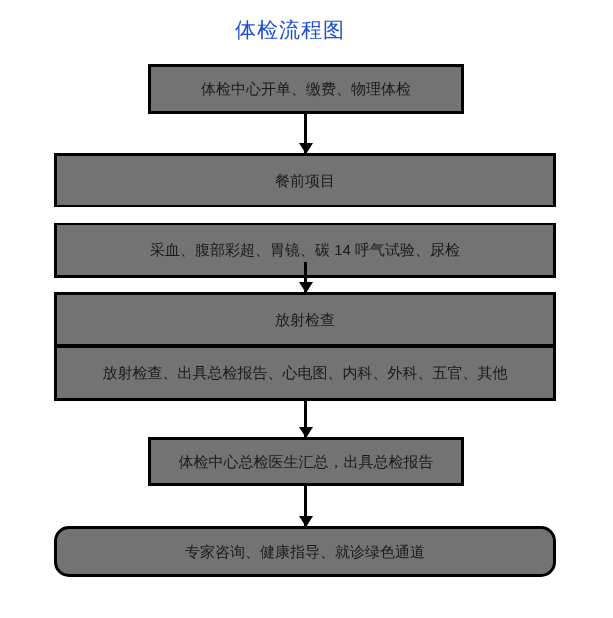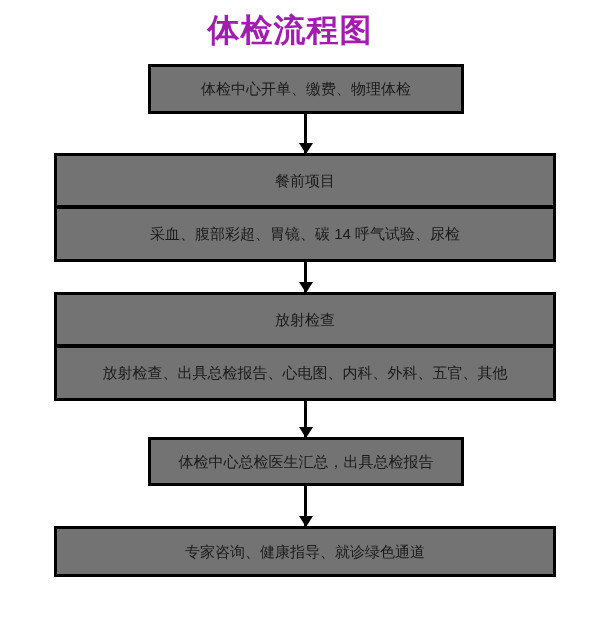--- a/index.html
+++ b/index.html
@@ -21,25 +21,25 @@
     height: 618px;
   }
 
   
   .title {
     position: absolute;
     left: 0;
     top: 14px;
     width: 580px;
     text-align: center;
-    font-size: 32px;
-    font-weight: bold;
+    font-size: 21px;
+    font-weight: normal;
     letter-spacing: 1px;
     line-height: 32px;
-    color: #a21caf;
+    color: #1d4ed8;
   }
 
   
   .box {
     position: absolute;
     box-sizing: border-box;
     border: 3px solid #000000;
     background: #737373;
     display: flex;
     align-items: center;
@@ -54,28 +54,28 @@
   .box-wide   { left: 54px;  width: 502px; }
 
   
   .stage-header { border-bottom-width: 2px; }
   .stage-body   { border-top-width: 2px; }
 
   
   #box-intake     { top: 64px;  height: 50px; }
 
   #box-pre-head   { top: 153px; height: 54px; justify-content: center; }
-  #box-pre-body   { top: 207px; height: 55px; }
+  #box-pre-body   { top: 223px; height: 55px; }
 
   #box-post-head  { top: 292px; height: 54px; }
   #box-post-body  { top: 346px; height: 55px; }
 
   #box-summary    { top: 437px; height: 49px; }
 
-  #box-followup   { top: 526px; height: 51px; }
+  #box-followup   { top: 526px; height: 51px; border-radius: 15px; }
 
   
   .arrow {
     position: absolute;
     left: 304px;
     width: 3px;
     background: #000000;
   }
   .arrow::after {
     content: "";

